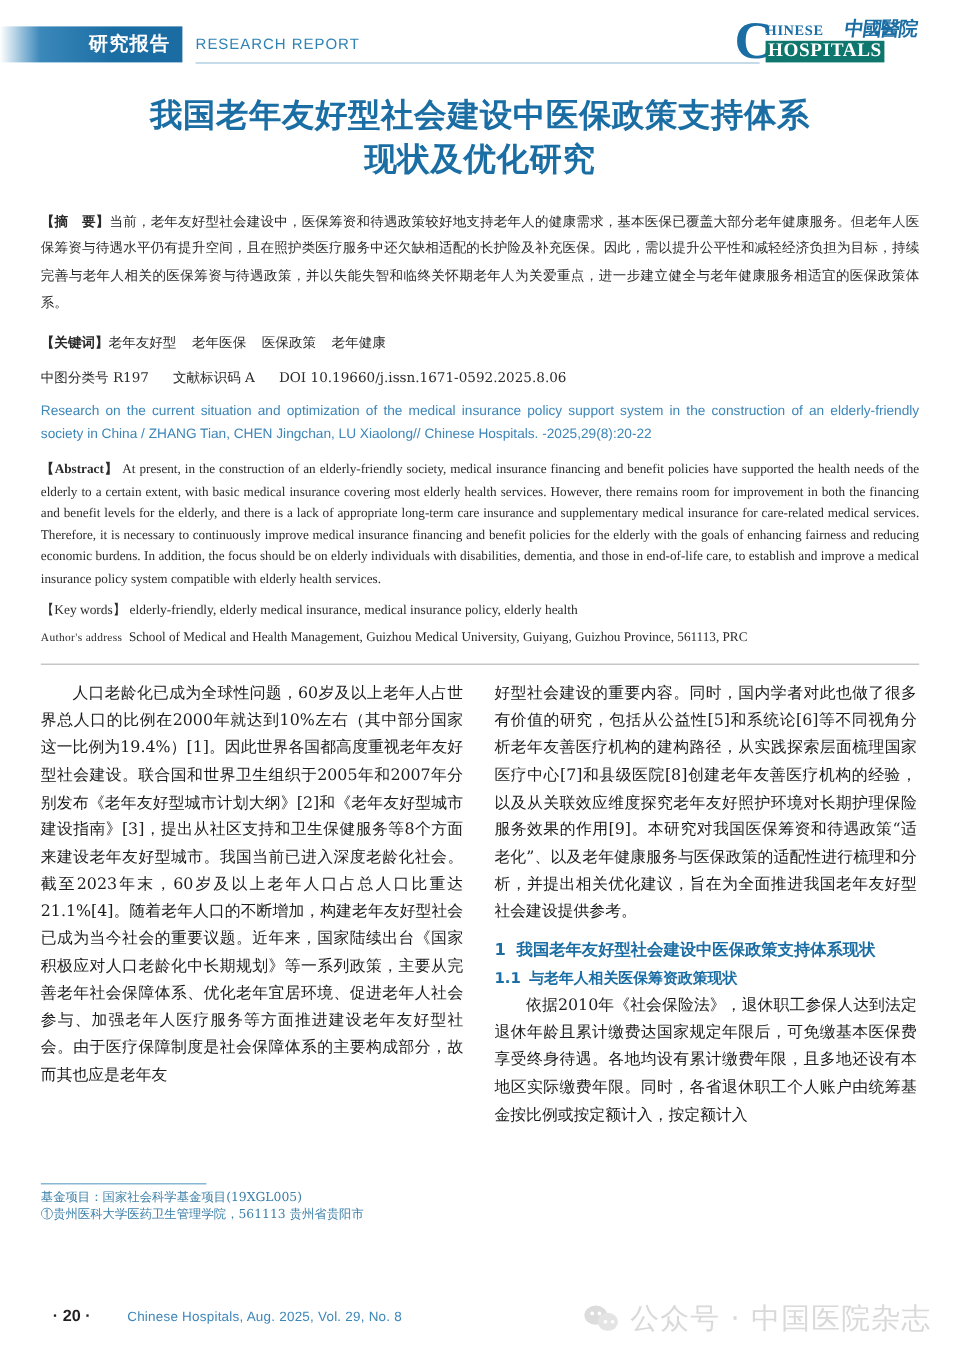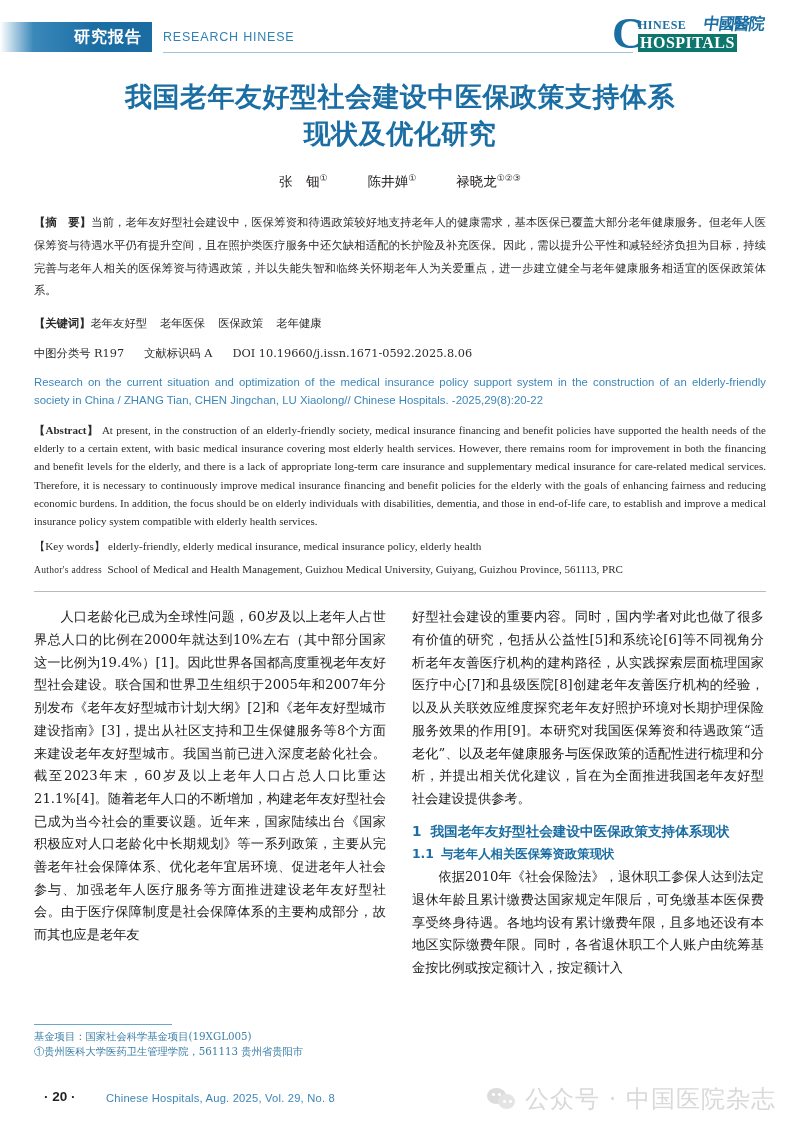--- a/index.html
+++ b/index.html
@@ -201,37 +201,34 @@
   }
   .wm-d { position:absolute; width:2.5px; height:2.5px; background:#fff; border-radius:50%; }
 </style>
 </head>
 <body>
 
 <div class="header">
   <div class="hdr-band">
     <span class="hdr-band-label">研究报告</span>
   </div>
-  <div class="hdr-en">RESEARCH  HINESE</div>
+  <div class="hdr-en">RESEARCH  REPORT</div>
   <div class="hdr-rule"></div>
 
   <div class="logo">
     <span class="logo-c">C</span>
     <span class="logo-chinese-word">HINESE</span>
     <span class="logo-cn-mark">中國醫院</span>
     <span class="logo-hosp">HOSPITALS</span>
   </div>
 </div>
 
 <div class="title-zone">
   <div class="cn-title">我国老年友好型社会建设中医保政策支持体系</div>
   <div class="cn-title">现状及优化研究</div>
-  <div class="authors">
-    <span class="au"><span>张　钿</span><sup>①</sup></span><span class="au-sp"></span><span class="au"><span>陈井婵</span><sup>①</sup></span><span class="au-sp"></span><span class="au"><span>禄晓龙</span><sup>①②③</sup></span>
-  </div>
 </div>
 
 <div class="abs-wrap">
 
   <div class="cn-abs"><span class="lbl">【摘　要】</span><span>当前，老年友好型社会建设中，医保筹资和待遇政策较好地支持老年人的健康需求，基本医保已覆盖大部分老年健康服务。但老年人医保筹资与待遇水平仍有提升空间，且在照护类医疗服务中还欠缺相适配的长护险及补充医保。因此，需以提升公平性和减轻经济负担为目标，持续完善与老年人相关的医保筹资与待遇政策，并以失能失智和临终关怀期老年人为关爱重点，进一步建立健全与老年健康服务相适宜的医保政策体系。</span></div>
 
   <div class="cn-kw"><span class="lbl">【关键词】</span><span class="kwitem">老年友好型</span><span class="kwitem">老年医保</span><span class="kwitem">医保政策</span><span class="kwitem">老年健康</span></div>
 
   <div class="cls-line"><span class="seg"><span>中图分类号</span> <span>R197</span></span><span class="seg"><span>文献标识码</span> <span>A</span></span><span class="seg"><span>DOI</span> <span>10.19660/j.issn.1671-0592.2025.8.06</span></span></div>
 

